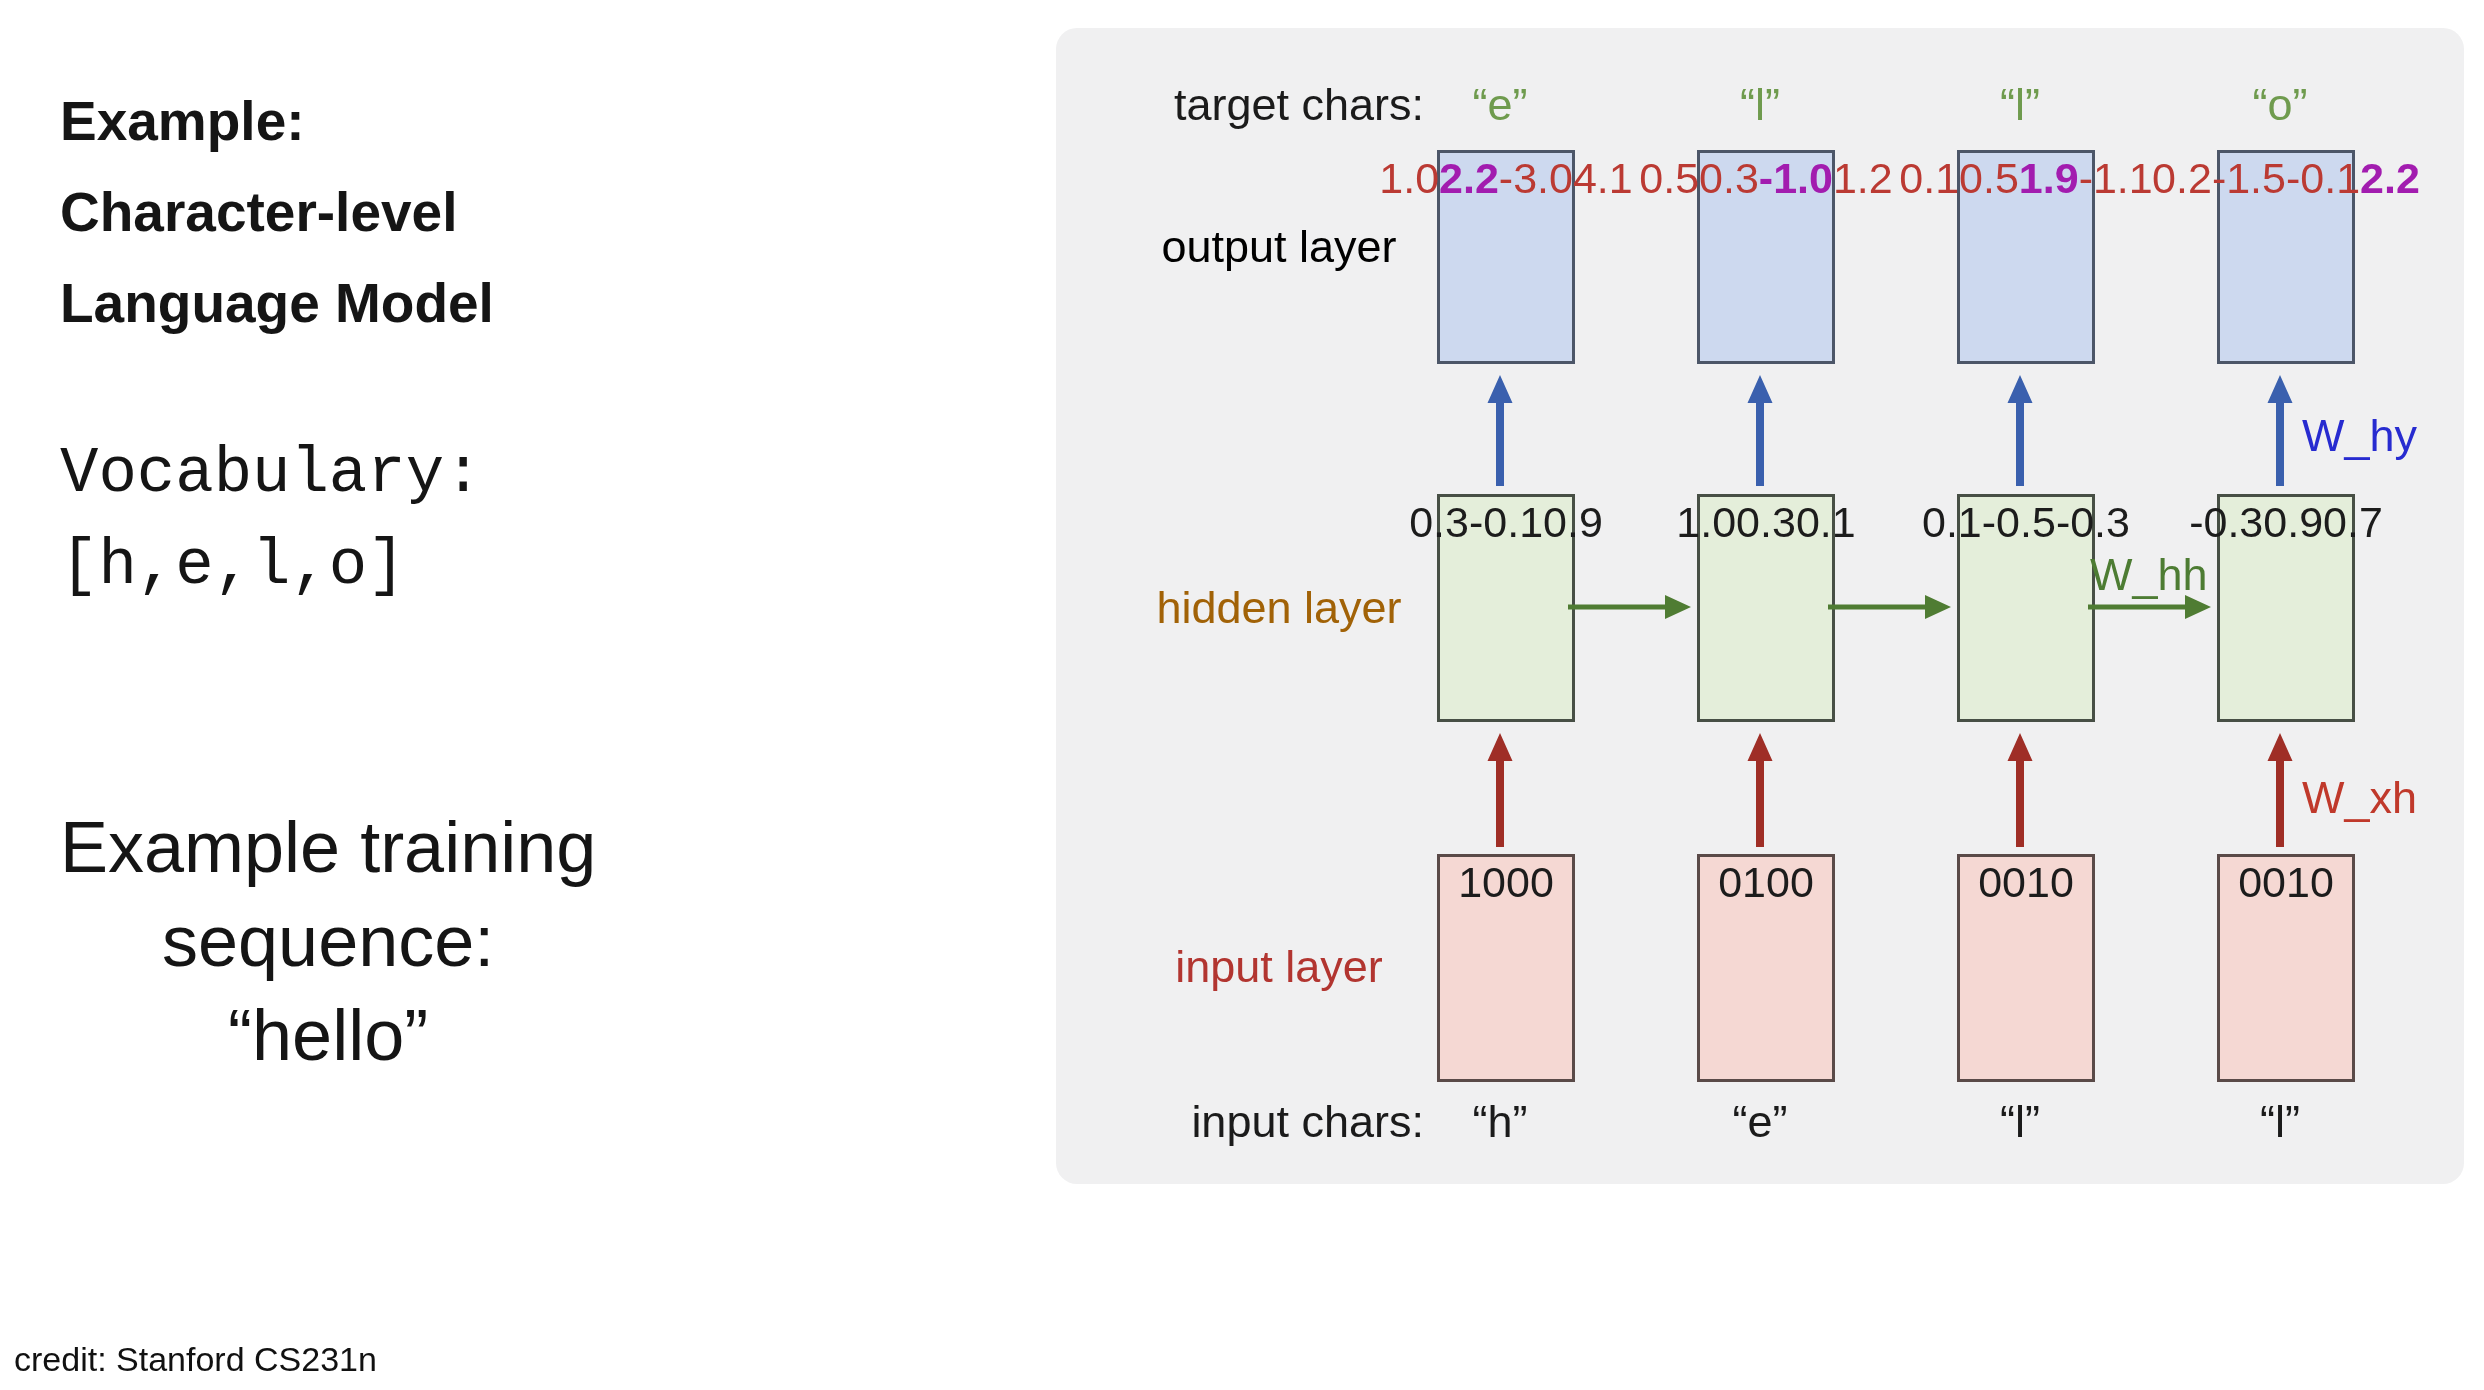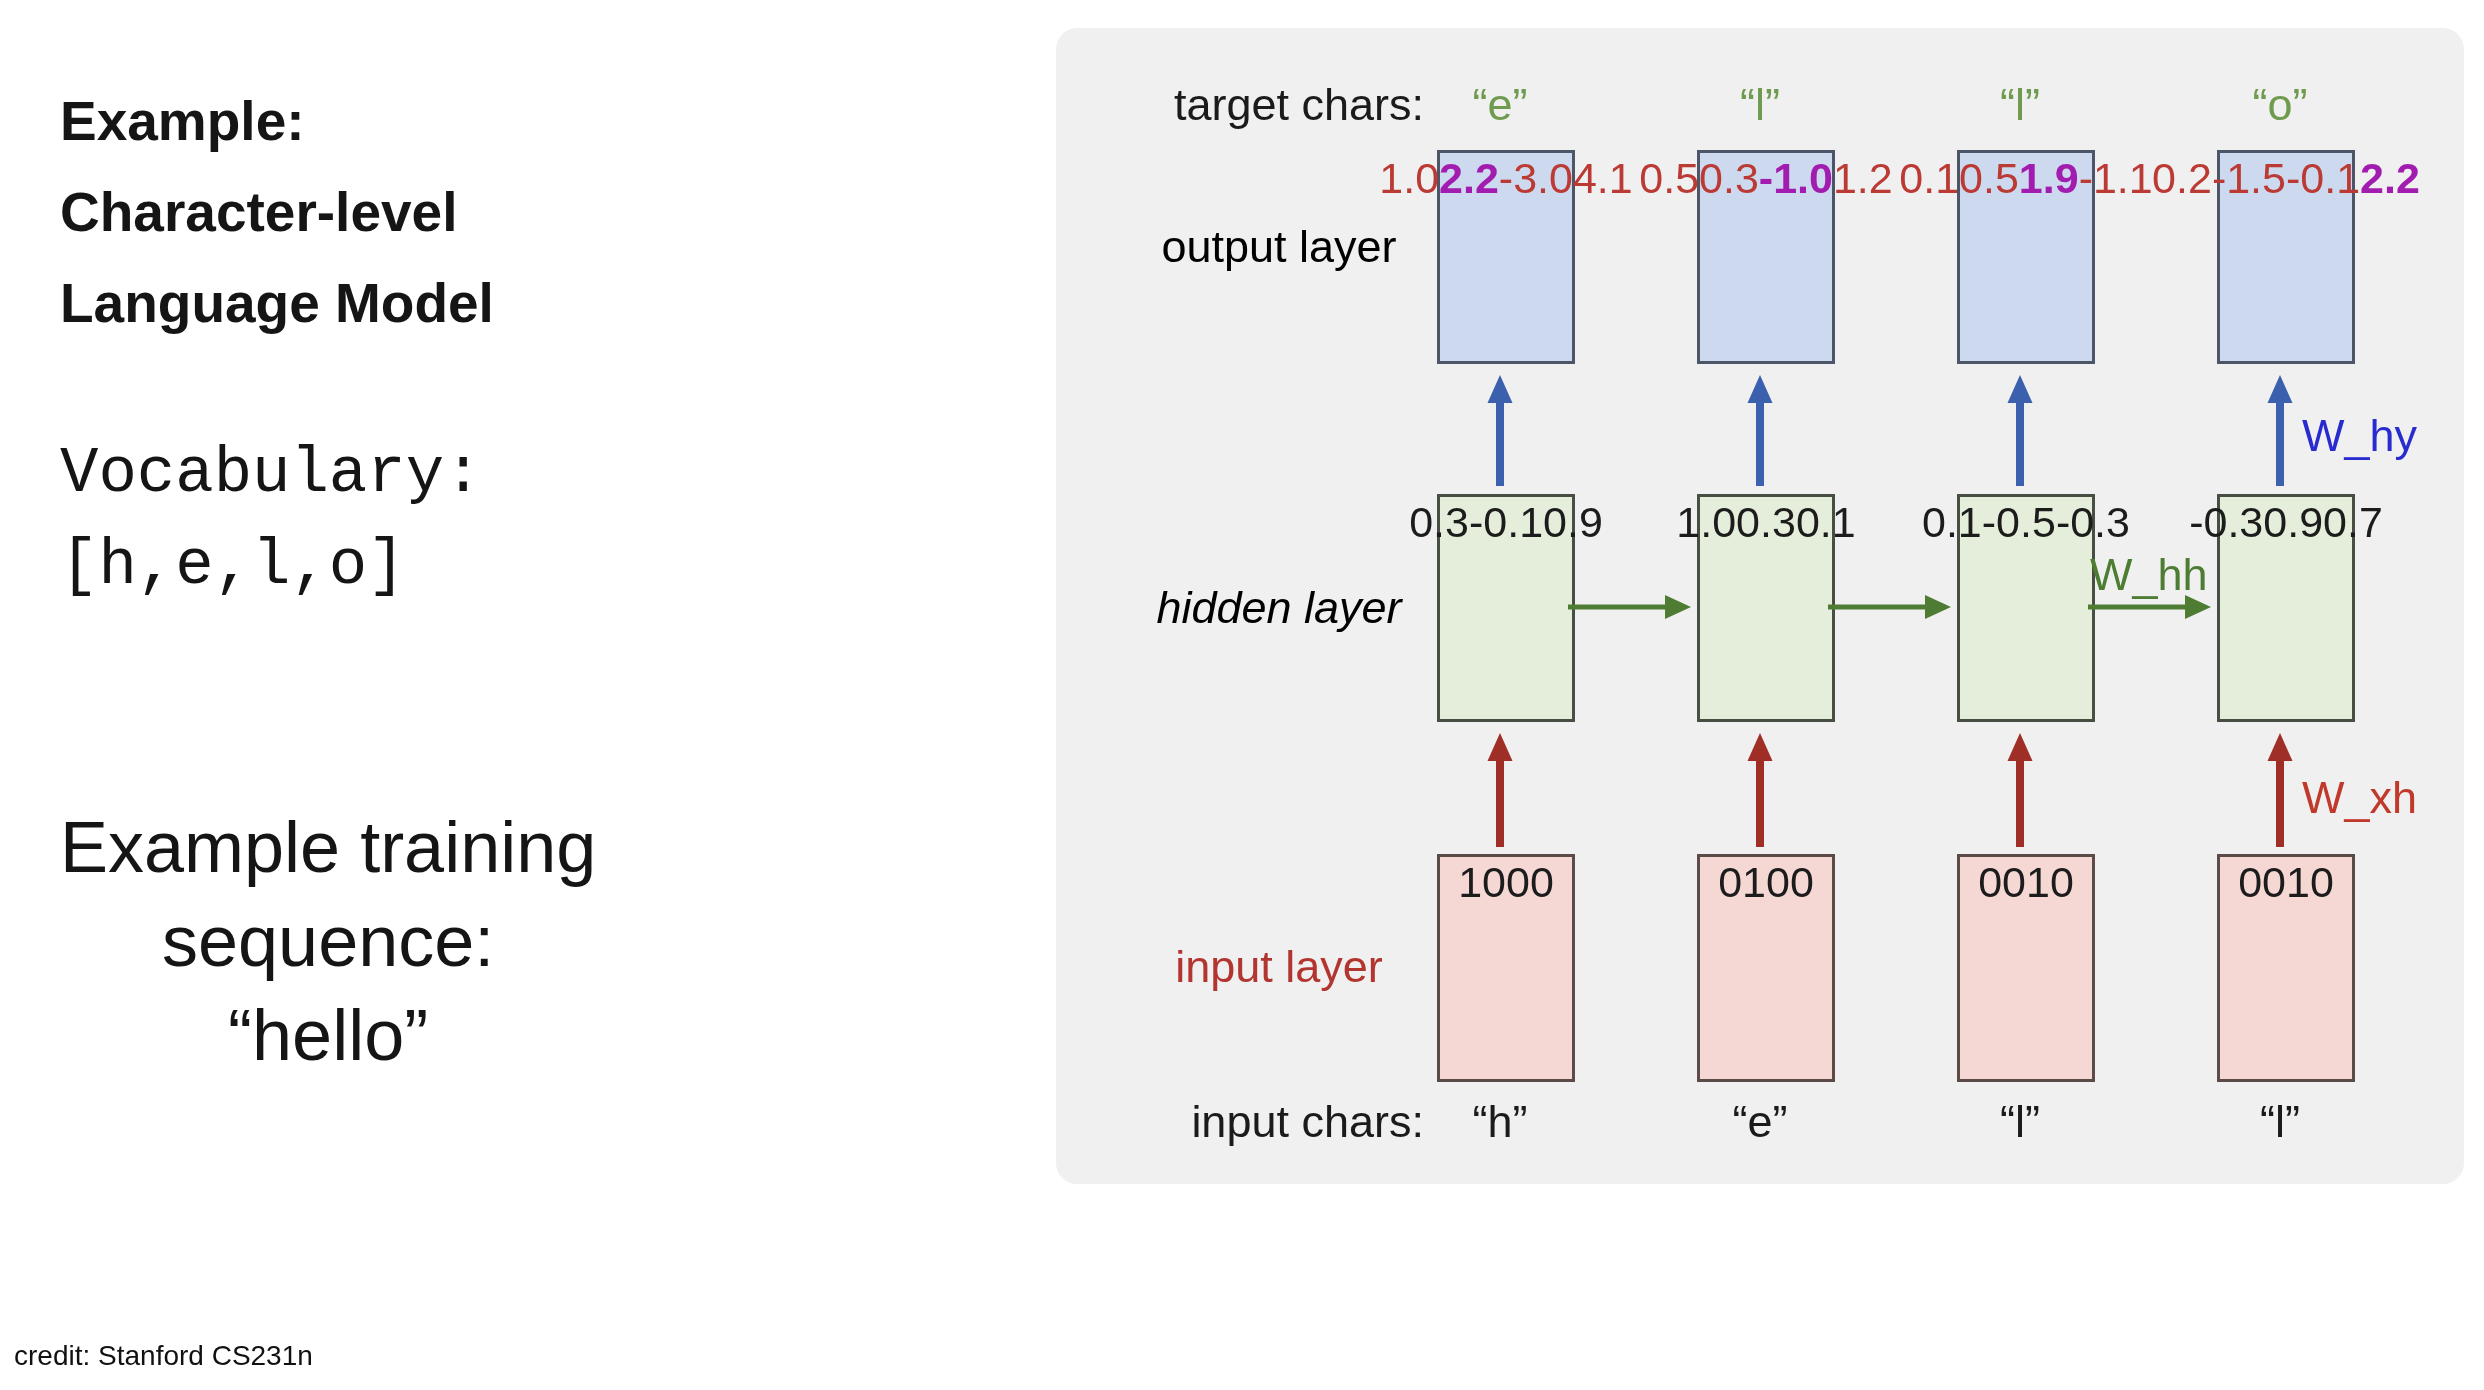--- a/index.html
+++ b/index.html
@@ -4,31 +4,31 @@
 <style>
   html,body{margin:0;padding:0;background:#fff;}
   #screen{position:relative;width:2484px;height:1390px;background:#ffffff;overflow:hidden;
           font-family:"Liberation Sans",sans-serif;color:#151515;}
 
   
   #title{position:absolute;left:60px;top:76px;font-size:55px;line-height:91px;font-weight:700;}
   #vocab{position:absolute;left:60px;top:428px;font-size:64px;line-height:92px;font-family:Liberation Mono, monospace;}
   #training{position:absolute;left:60px;top:800px;font-size:72px;line-height:94px;text-align:center;}
   #training .bold{font-weight:400;}
-  #credit{position:absolute;left:14px;top:1340px;font-size:28px;color:#111;}
+  #credit{position:absolute;left:14px;top:1340px;font-size:34px;color:#111;}
 
   
   #panel{position:absolute;left:1056px;top:28px;width:1408px;height:1156px;
          background:#f0f0f1;border-radius:21px;}
 
   .rowlabel{position:absolute;left:78px;width:290px;font-size:45px;line-height:54px;color:#1b1b1b;}
   .rowlabel.right{text-align:right;}
   .rowlabel.center{text-align:center;}
   .rowlabel.blue{color:#000000;}
-  .rowlabel.green{color:#000000;font-style:italic;}
+  .rowlabel.green{color:#a16207;}
   .rowlabel.red{color:#b23530;}
 
   .charlabel{position:absolute;width:126px;text-align:center;font-size:45px;line-height:54px;}
   .charlabel.tgt{top:50px;color:#6f9b4e;}
   .charlabel.inpc{top:1067px;color:#1b1b1b;}
 
   .c1{left:381px}.c2{left:641px}.c3{left:901px}.c4{left:1161px}
 
   .box{position:absolute;width:138px;box-sizing:border-box;display:flex;flex-direction:row;
        justify-content:center;text-align:center;border:3px solid #4c5356;}

